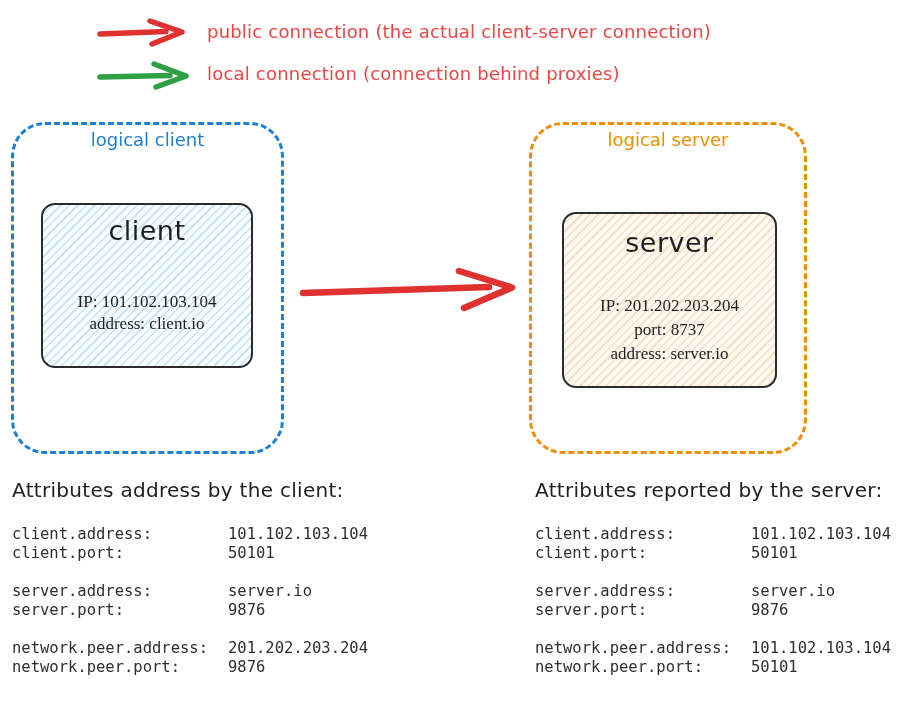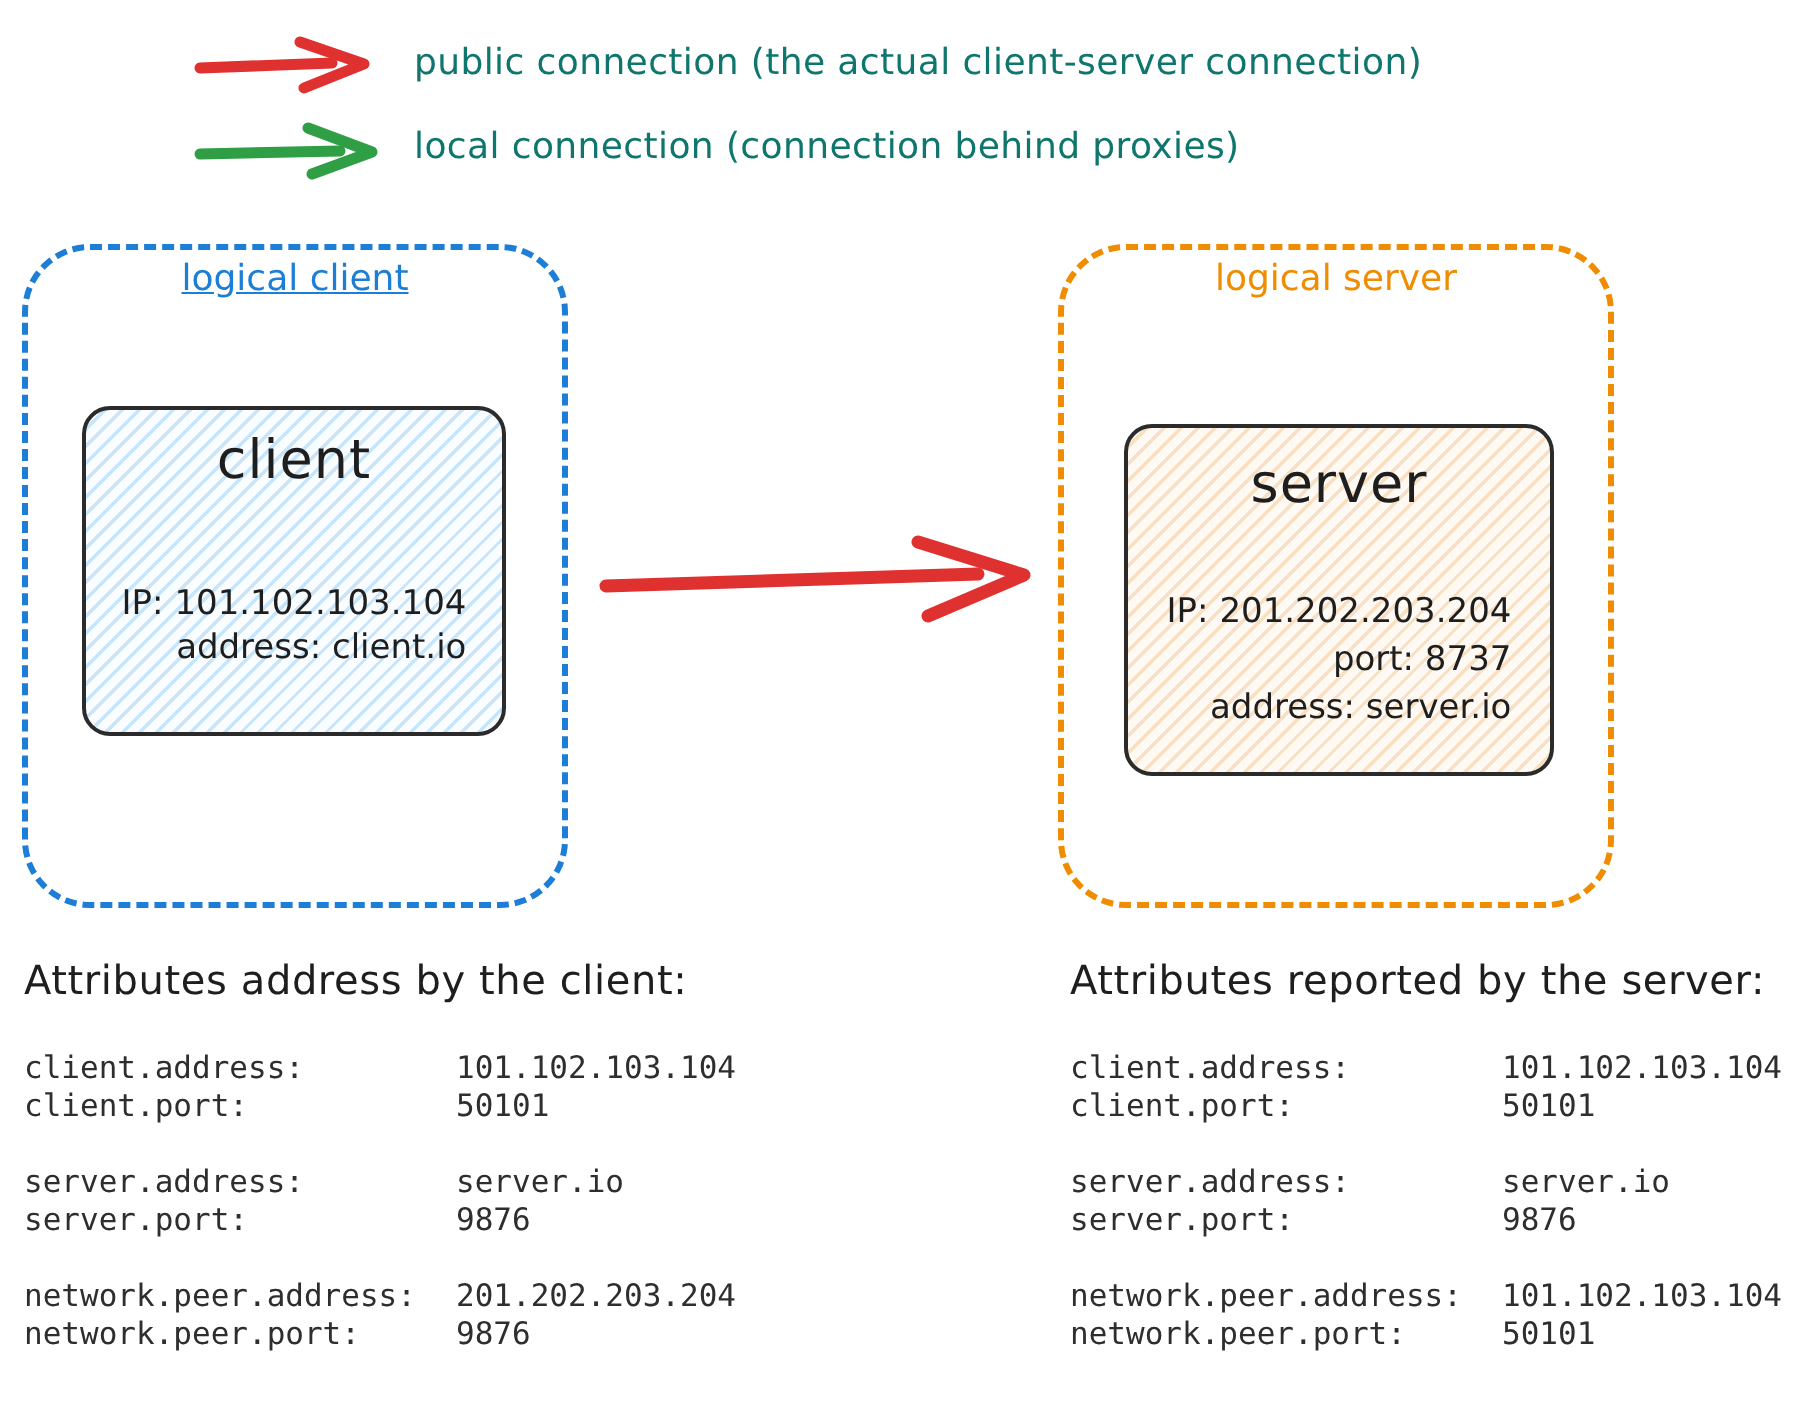--- a/index.html
+++ b/index.html
@@ -11,41 +11,41 @@
     font-family: "DejaVu Sans", sans-serif;
     color: #1e1e1e;
     overflow: hidden;
   }
   .abs { position: absolute; }
 
   
   .legend-label {
     font-size: 18px;
     line-height: 26px;
-    color: #0f766e;
+    color: #ef4444;
     white-space: nowrap;
     letter-spacing: 0.2px;
   }
 
   
   .logical-box {
     box-sizing: border-box;
     border-radius: 34px;
     border: 3px dashed #000;
   }
   .logical-client-box { left: 11px; top: 122px; width: 273px; height: 332px; border-color: #1c7ed6; }
   .logical-server-box { left: 529px; top: 122px; width: 278px; height: 332px; border-color: #f08c00; }
   .logical-label {
     position: absolute;
     left: 0; right: 0; top: 4px;
     text-align: center;
     font-size: 18px;
     white-space: nowrap;
   }
-  .logical-client-box .logical-label { color: #1c7ed6; text-decoration: underline; }
+  .logical-client-box .logical-label { color: #1c7ed6; }
   .logical-server-box .logical-label { color: #f08c00; }
 
   
   .node {
     box-sizing: border-box;
     border: 2.2px solid #2b2b2b;
     border-radius: 14px;
   }
   .client-node {
     left: 41px; top: 203px; width: 212px; height: 165px;
@@ -62,23 +62,24 @@
     font-size: 27px;
     letter-spacing: 0.5px;
     color: #1e1e1e;
   }
   .client-node .node-title { top: 10px; }
   .server-node .node-title { top: 13px; }
   .node-lines {
     position: absolute;
     left: 50%;
     transform: translateX(-50%);
-    text-align: right;
+    text-align: center;
     white-space: nowrap;
     font-size: 17px;
+    font-family: Liberation Serif, serif;
   }
   .client-node .node-lines { top: 86px; line-height: 22px; }
   .server-node .node-lines { top: 80px; line-height: 24px; }
 
   
   .attrs { width: 430px; }
   .attrs-client { left: 12px; top: 478px; }
   .attrs-server { left: 535px; top: 478px; }
   .attrs-heading {
     margin: 0;

